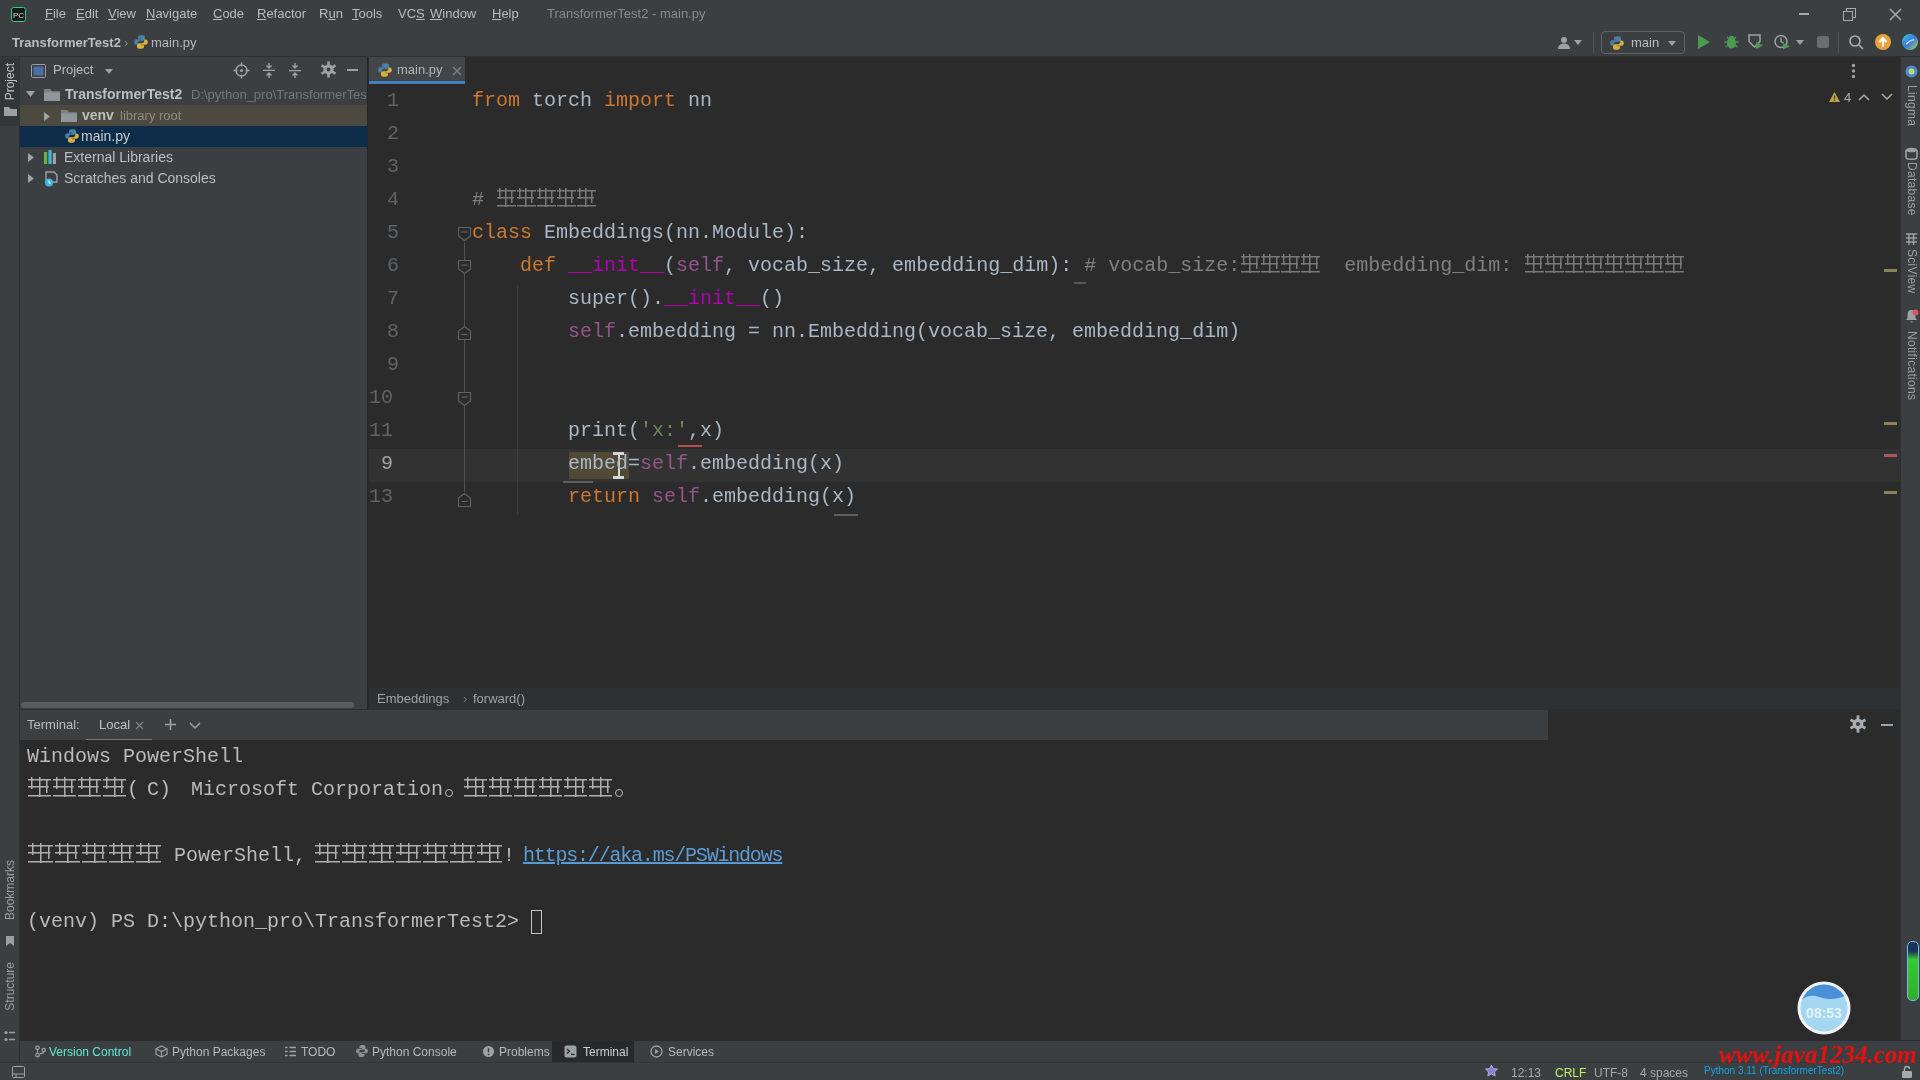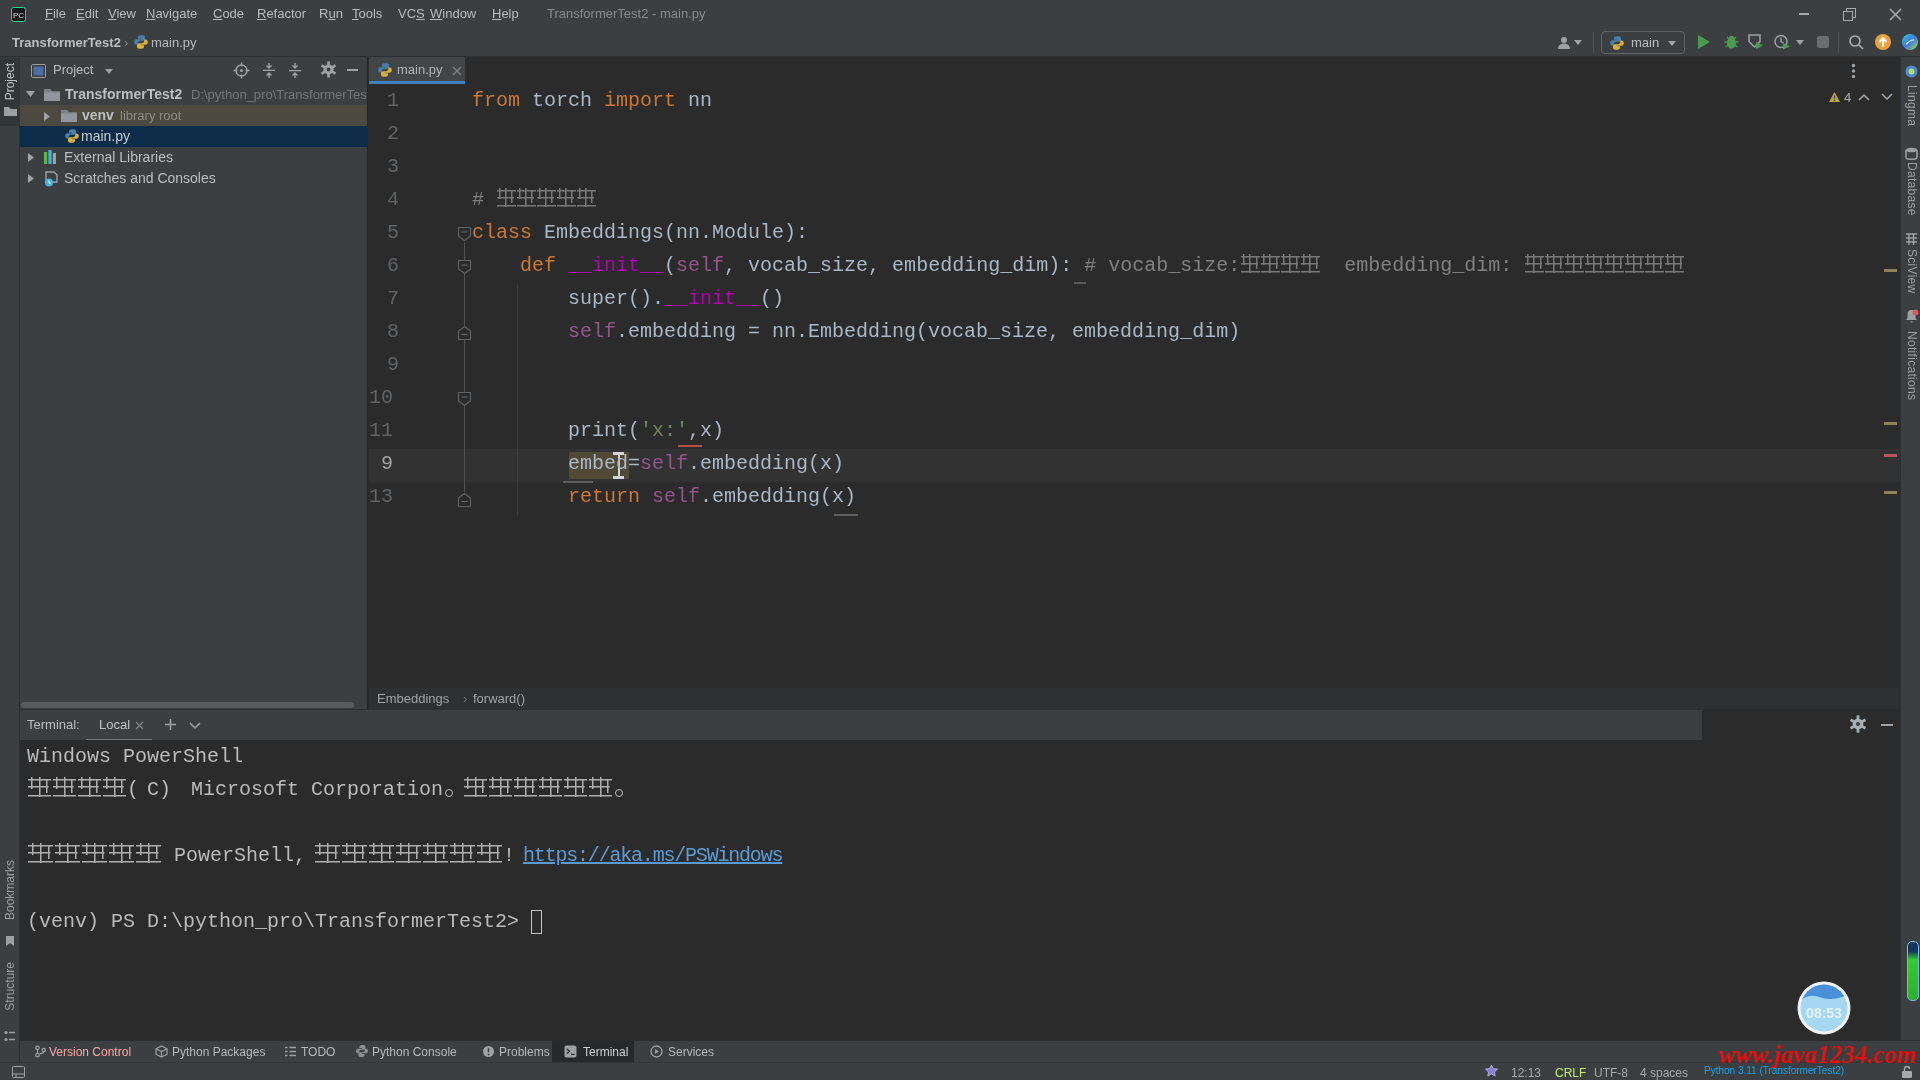--- a/index.html
+++ b/index.html
@@ -5,21 +5,21 @@
 *{box-sizing:border-box}
 body{font-family:"Liberation Sans",sans-serif;color:#bbbbbb;-webkit-font-smoothing:antialiased}
 .abs{position:absolute}
 
 #titlebar{left:0;top:0;width:1920px;height:40px;background:#3c3f41;border-bottom:1px solid #282b2d}
 #navbar{left:0;top:28px;width:1920px;height:29px;background:#3c3f41;border-bottom:1px solid #2d3032}
 #lstripe{left:0;top:57px;width:20px;height:1005px;background:#3c3f41;border-right:1px solid #2d3032;z-index:5}
 #rstripe{left:1900px;top:57px;width:20px;height:983px;background:#3c3f41;border-left:1px solid #2d3032;z-index:5}
 #projpanel{left:20px;top:57px;width:348px;height:652px;background:#3c3f41;border-right:1px solid #232526;overflow:hidden}
 #editor{left:369px;top:57px;width:1531px;height:652px;background:#2b2b2b}
-#termhead{left:0;top:709px;width:1702px;height:31px;background:#3c3f41;border-top:1px solid #2d3032}
+#termhead{left:0;top:709px;width:1548px;height:31px;background:#3c3f41;border-top:1px solid #2d3032}
 #terminal{left:0;top:740px;width:1920px;height:300px;background:#2b2b2b}
 #toolbar2{left:0;top:1040px;width:1920px;height:22px;background:#3c3f41;border-top:1px solid #2a2d2f}
 #statusbar{left:0;top:1062px;width:1920px;height:18px;background:#3c3f41;border-top:1px solid #333639}
 
 .menu{font-size:13px;color:#b4b8bа}
 .vtext{writing-mode:vertical-rl;font-size:12px;color:#9da0a2;letter-spacing:.3px}
 .vtextl{writing-mode:vertical-rl;transform:rotate(180deg);font-size:12px;color:#9da0a2}
 
 .kw{color:#cc7832}.fn{color:#ffc66d}.mg{color:#b200b2}.sf{color:#94558d}
 .st{color:#6a8759}.cm{color:#808080}
@@ -409,21 +409,21 @@
  <div class="abs" style="left:531px;top:170px;width:11px;height:24px;border:1.5px solid #c3c6c8"></div>
 </div>
 
 <div class="abs" id="toolbar2">
  <svg class="abs" style="left:34px;top:4px" width="13" height="13">
       <circle cx="3.5" cy="2.8" r="1.7" fill="none" stroke="#9da2a6" stroke-width="1.2"></circle>
       <circle cx="3.5" cy="10.2" r="1.7" fill="none" stroke="#9da2a6" stroke-width="1.2"></circle>
       <circle cx="9.8" cy="5" r="1.7" fill="none" stroke="#9da2a6" stroke-width="1.2"></circle>
       <path d="M3.5 4.5v4M9.8 6.7c0 1.8-2.8 1.8-4.2 2.3" stroke="#9da2a6" stroke-width="1.2" fill="none"></path>
     </svg>
- <div class="abs" style="left:49px;top:4px;font-size:12px;color:#fca5a5">Version Control</div>
+ <div class="abs" style="left:49px;top:4px;font-size:12px;color:#5eead4">Version Control</div>
  <svg class="abs" style="left:155px;top:4px" width="13" height="13">
       <path d="M6.5 1 12 3.8v5.4L6.5 12 1 9.2V3.8z" fill="none" stroke="#9da2a6" stroke-width="1.2"></path>
       <path d="M1 3.8l5.5 2.7L12 3.8M6.5 6.5V12" stroke="#9da2a6" stroke-width="1.2" fill="none"></path>
     </svg>
  <div class="abs" style="left:172px;top:4px;font-size:12px;color:#b6b9bb">Python Packages</div>
  <svg class="abs" style="left:284px;top:4px" width="13" height="13">
       <path d="M1 2.5h2.5M1 6.5h2.5M1 10.5h2.5M5.5 2.5H12M5.5 6.5H12M5.5 10.5H12" stroke="#9da2a6" stroke-width="1.3"></path>
     </svg>
  <div class="abs" style="left:301px;top:4px;font-size:12px;color:#b6b9bb">TODO</div>
  <svg class="abs" style="left:355px;top:3px" width="14" height="14" viewBox="0 0 16 16">

